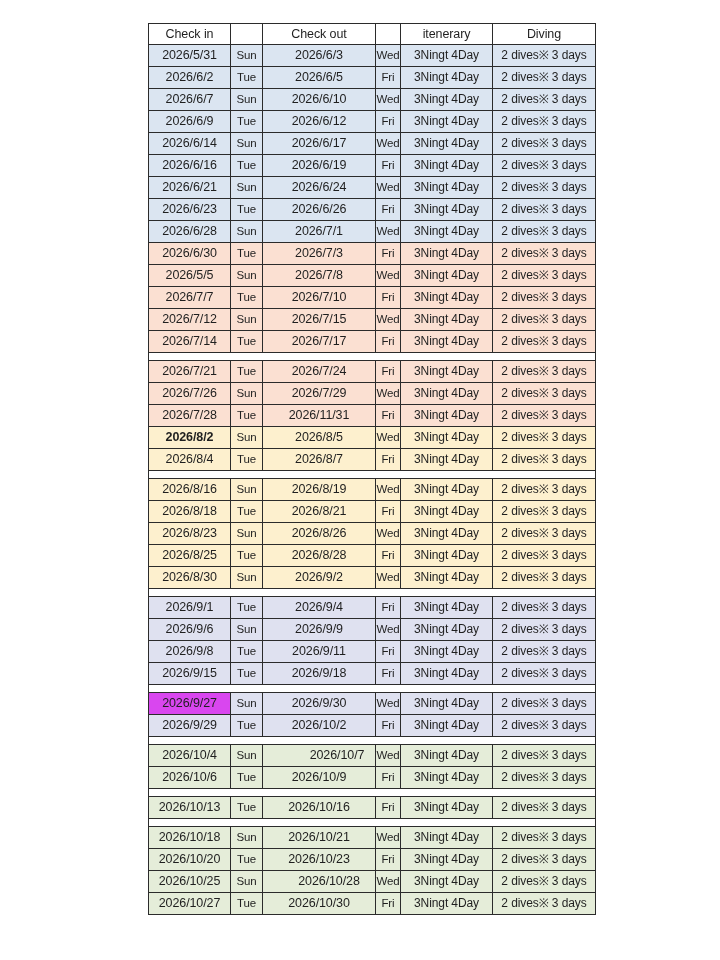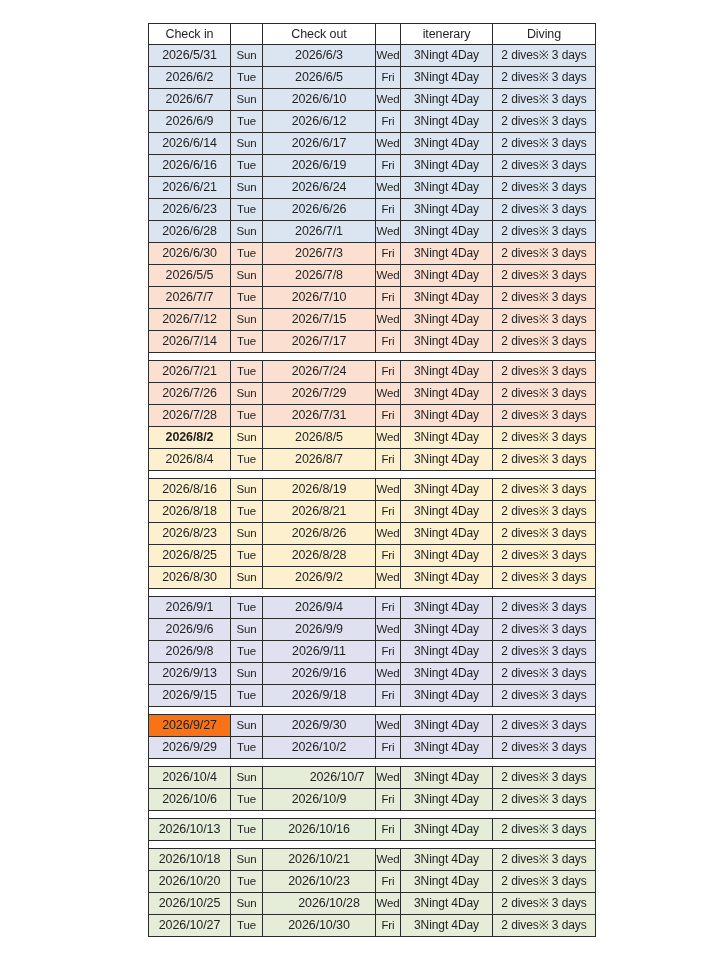--- a/index.html
+++ b/index.html
@@ -223,21 +223,21 @@
           <td class="checkin" style="background: rgb(251, 224, 210);">2026/7/26</td>
           <td class="dow" style="background: rgb(251, 224, 210);">Sun</td>
           <td class="checkout" style="background: rgb(251, 224, 210);">2026/7/29</td>
           <td class="dow" style="background: rgb(251, 224, 210);">Wed</td>
           <td class="itin" style="background: rgb(251, 224, 210);">3Ningt 4Day</td>
           <td class="diving" style="background: rgb(251, 224, 210);">2 dives※ 3 days</td>
         </tr>
         <tr>
           <td class="checkin" style="background: rgb(251, 224, 210);">2026/7/28</td>
           <td class="dow" style="background: rgb(251, 224, 210);">Tue</td>
-          <td class="checkout" style="background: rgb(251, 224, 210);">2026/7/31</td>
+          <td class="checkout" style="background: rgb(251, 224, 210);">2026/11/31</td>
           <td class="dow" style="background: rgb(251, 224, 210);">Fri</td>
           <td class="itin" style="background: rgb(251, 224, 210);">3Ningt 4Day</td>
           <td class="diving" style="background: rgb(251, 224, 210);">2 dives※ 3 days</td>
         </tr>
         <tr>
           <td class="checkin" style="background: rgb(253, 240, 206); font-weight: bold;">2026/8/2</td>
           <td class="dow" style="background: rgb(253, 240, 206);">Sun</td>
           <td class="checkout" style="background: rgb(253, 240, 206);">2026/8/5</td>
           <td class="dow" style="background: rgb(253, 240, 206);">Wed</td>
           <td class="itin" style="background: rgb(253, 240, 206);">3Ningt 4Day</td>
@@ -315,40 +315,32 @@
         </tr>
         <tr>
           <td class="checkin" style="background: rgb(223, 225, 240);">2026/9/8</td>
           <td class="dow" style="background: rgb(223, 225, 240);">Tue</td>
           <td class="checkout" style="background: rgb(223, 225, 240);">2026/9/11</td>
           <td class="dow" style="background: rgb(223, 225, 240);">Fri</td>
           <td class="itin" style="background: rgb(223, 225, 240);">3Ningt 4Day</td>
           <td class="diving" style="background: rgb(223, 225, 240);">2 dives※ 3 days</td>
         </tr>
         <tr>
-          <td class="checkin" style="background: rgb(223, 225, 240);">2026/9/13</td>
-          <td class="dow" style="background: rgb(223, 225, 240);">Sun</td>
-          <td class="checkout" style="background: rgb(223, 225, 240);">2026/9/16</td>
-          <td class="dow" style="background: rgb(223, 225, 240);">Wed</td>
-          <td class="itin" style="background: rgb(223, 225, 240);">3Ningt 4Day</td>
-          <td class="diving" style="background: rgb(223, 225, 240);">2 dives※ 3 days</td>
-        </tr>
-        <tr>
           <td class="checkin" style="background: rgb(223, 225, 240);">2026/9/15</td>
           <td class="dow" style="background: rgb(223, 225, 240);">Tue</td>
           <td class="checkout" style="background: rgb(223, 225, 240);">2026/9/18</td>
           <td class="dow" style="background: rgb(223, 225, 240);">Fri</td>
           <td class="itin" style="background: rgb(223, 225, 240);">3Ningt 4Day</td>
           <td class="diving" style="background: rgb(223, 225, 240);">2 dives※ 3 days</td>
         </tr>
         <tr class="spacer">
           <td colspan="6"></td>
         </tr>
         <tr>
-          <td class="checkin" style="background: #f97316; margin-top: 46px;">2026/9/27</td>
+          <td class="checkin" style="background: #d946ef; margin-top: 46px;">2026/9/27</td>
           <td class="dow" style="background: rgb(223, 225, 240);">Sun</td>
           <td class="checkout" style="background: rgb(223, 225, 240);">2026/9/30</td>
           <td class="dow" style="background: rgb(223, 225, 240);">Wed</td>
           <td class="itin" style="background: rgb(223, 225, 240);">3Ningt 4Day</td>
           <td class="diving" style="background: rgb(223, 225, 240);">2 dives※ 3 days</td>
         </tr>
         <tr>
           <td class="checkin" style="background: rgb(223, 225, 240);">2026/9/29</td>
           <td class="dow" style="background: rgb(223, 225, 240);">Tue</td>
           <td class="checkout" style="background: rgb(223, 225, 240);">2026/10/2</td>

